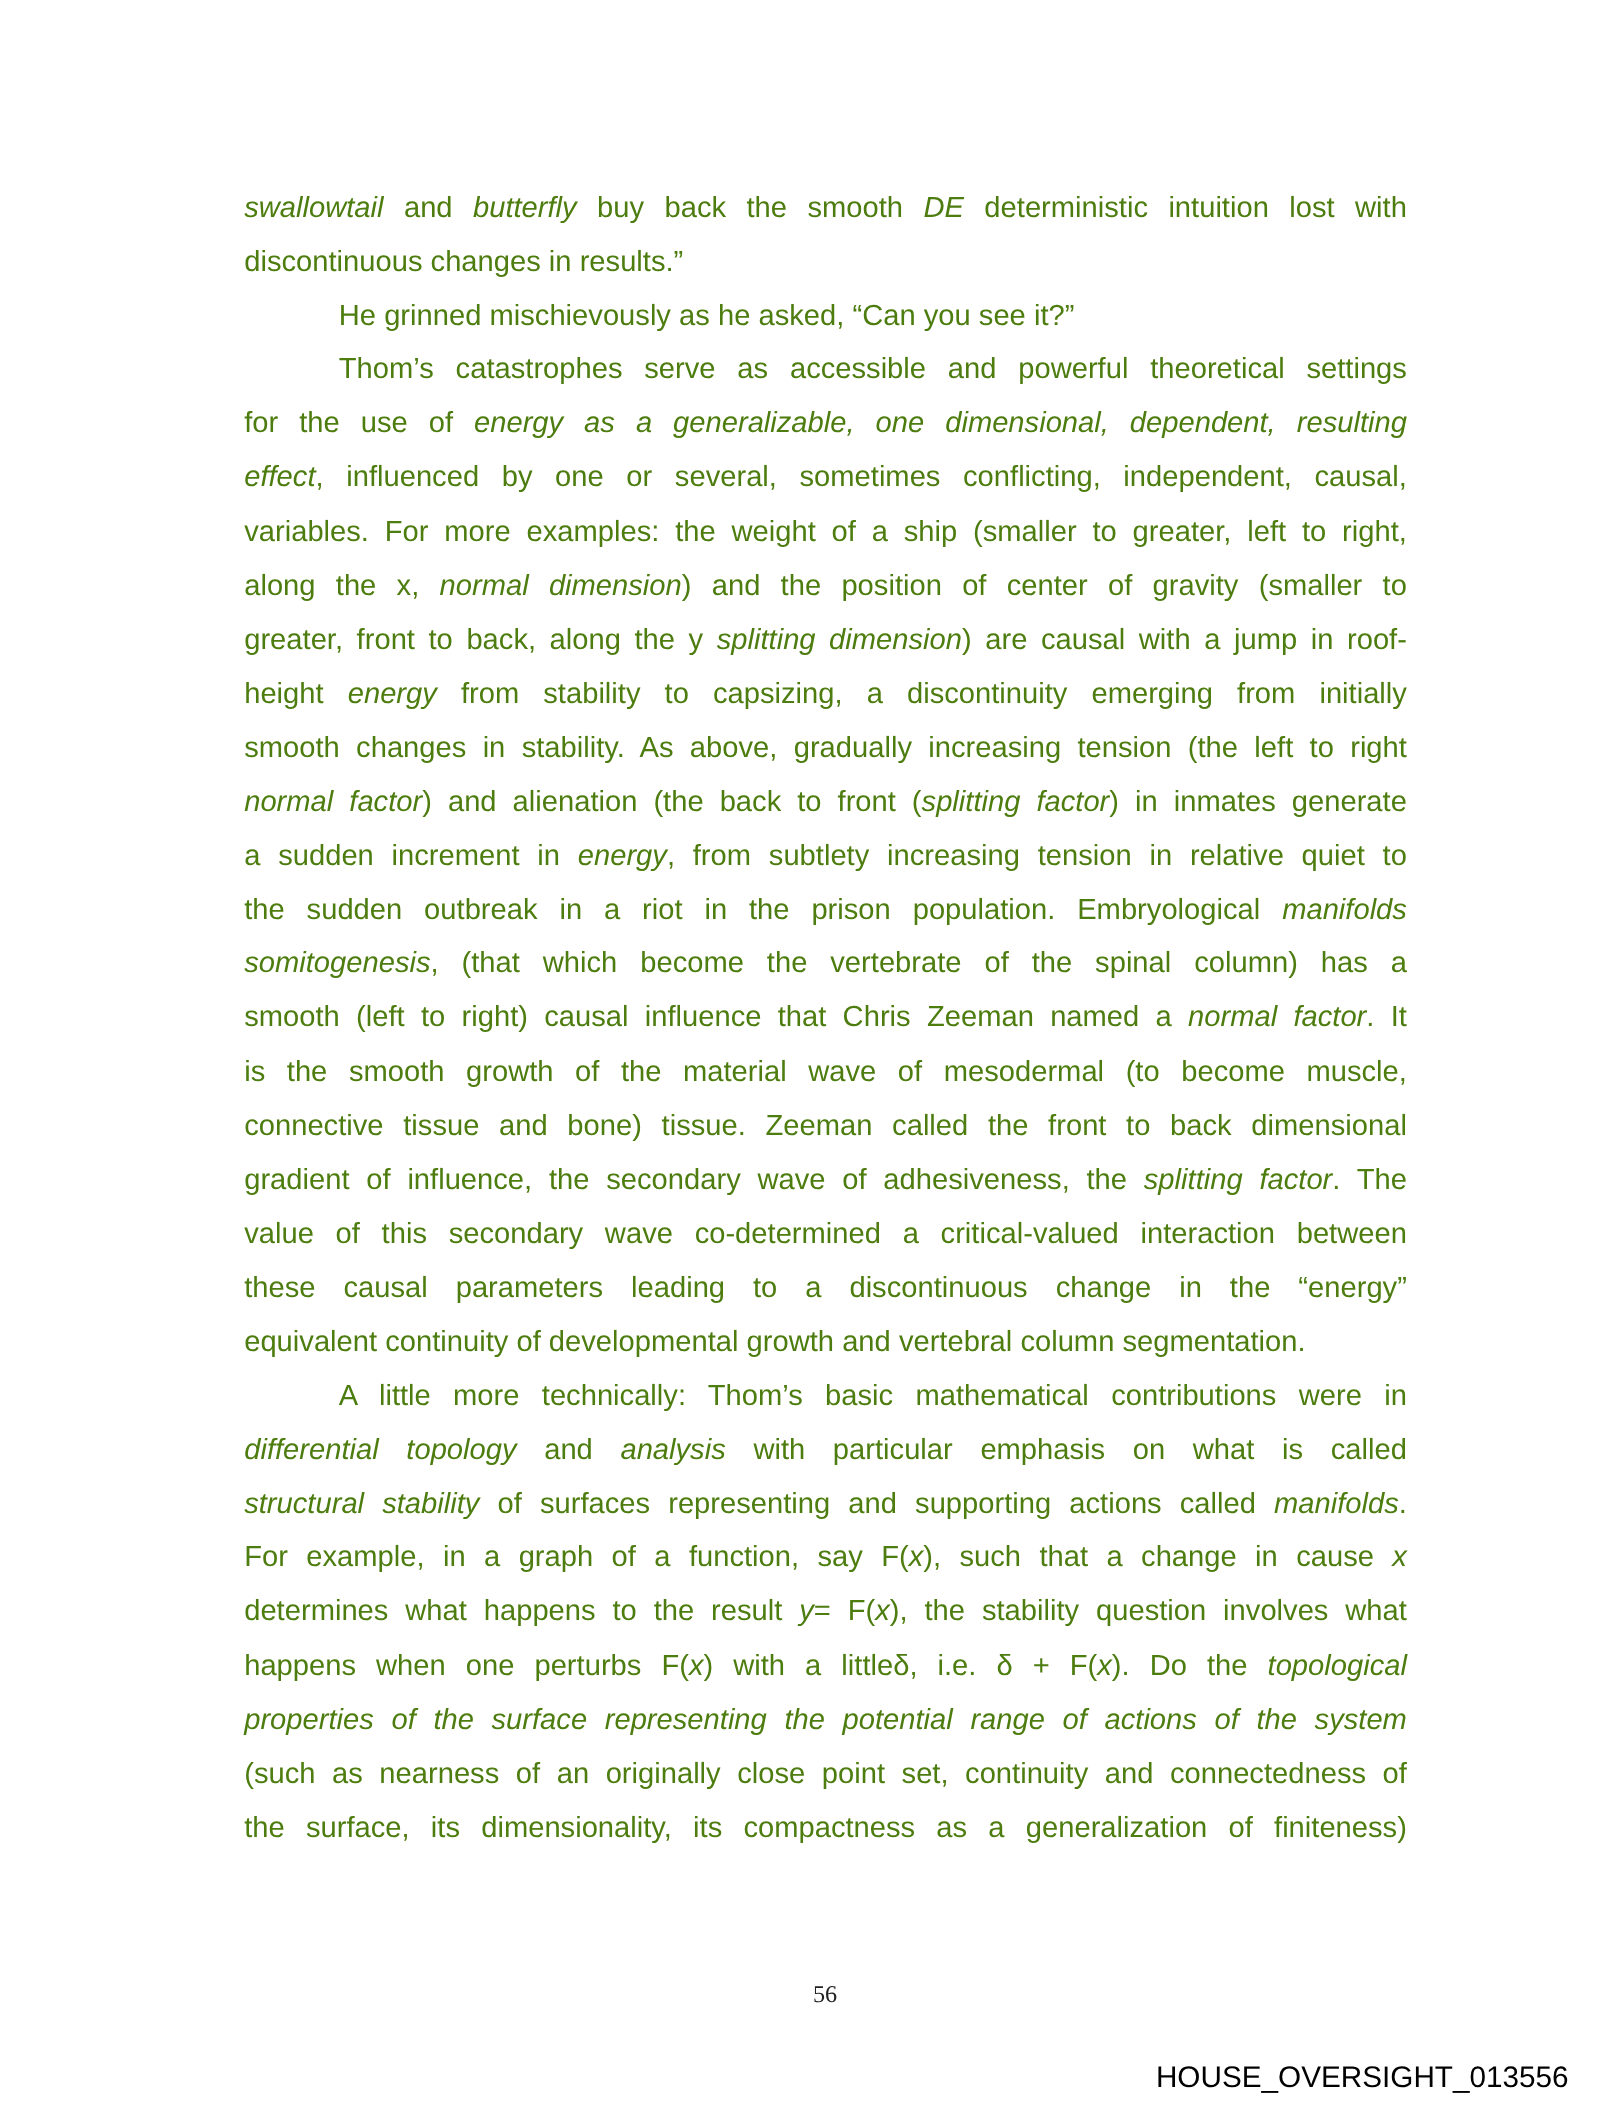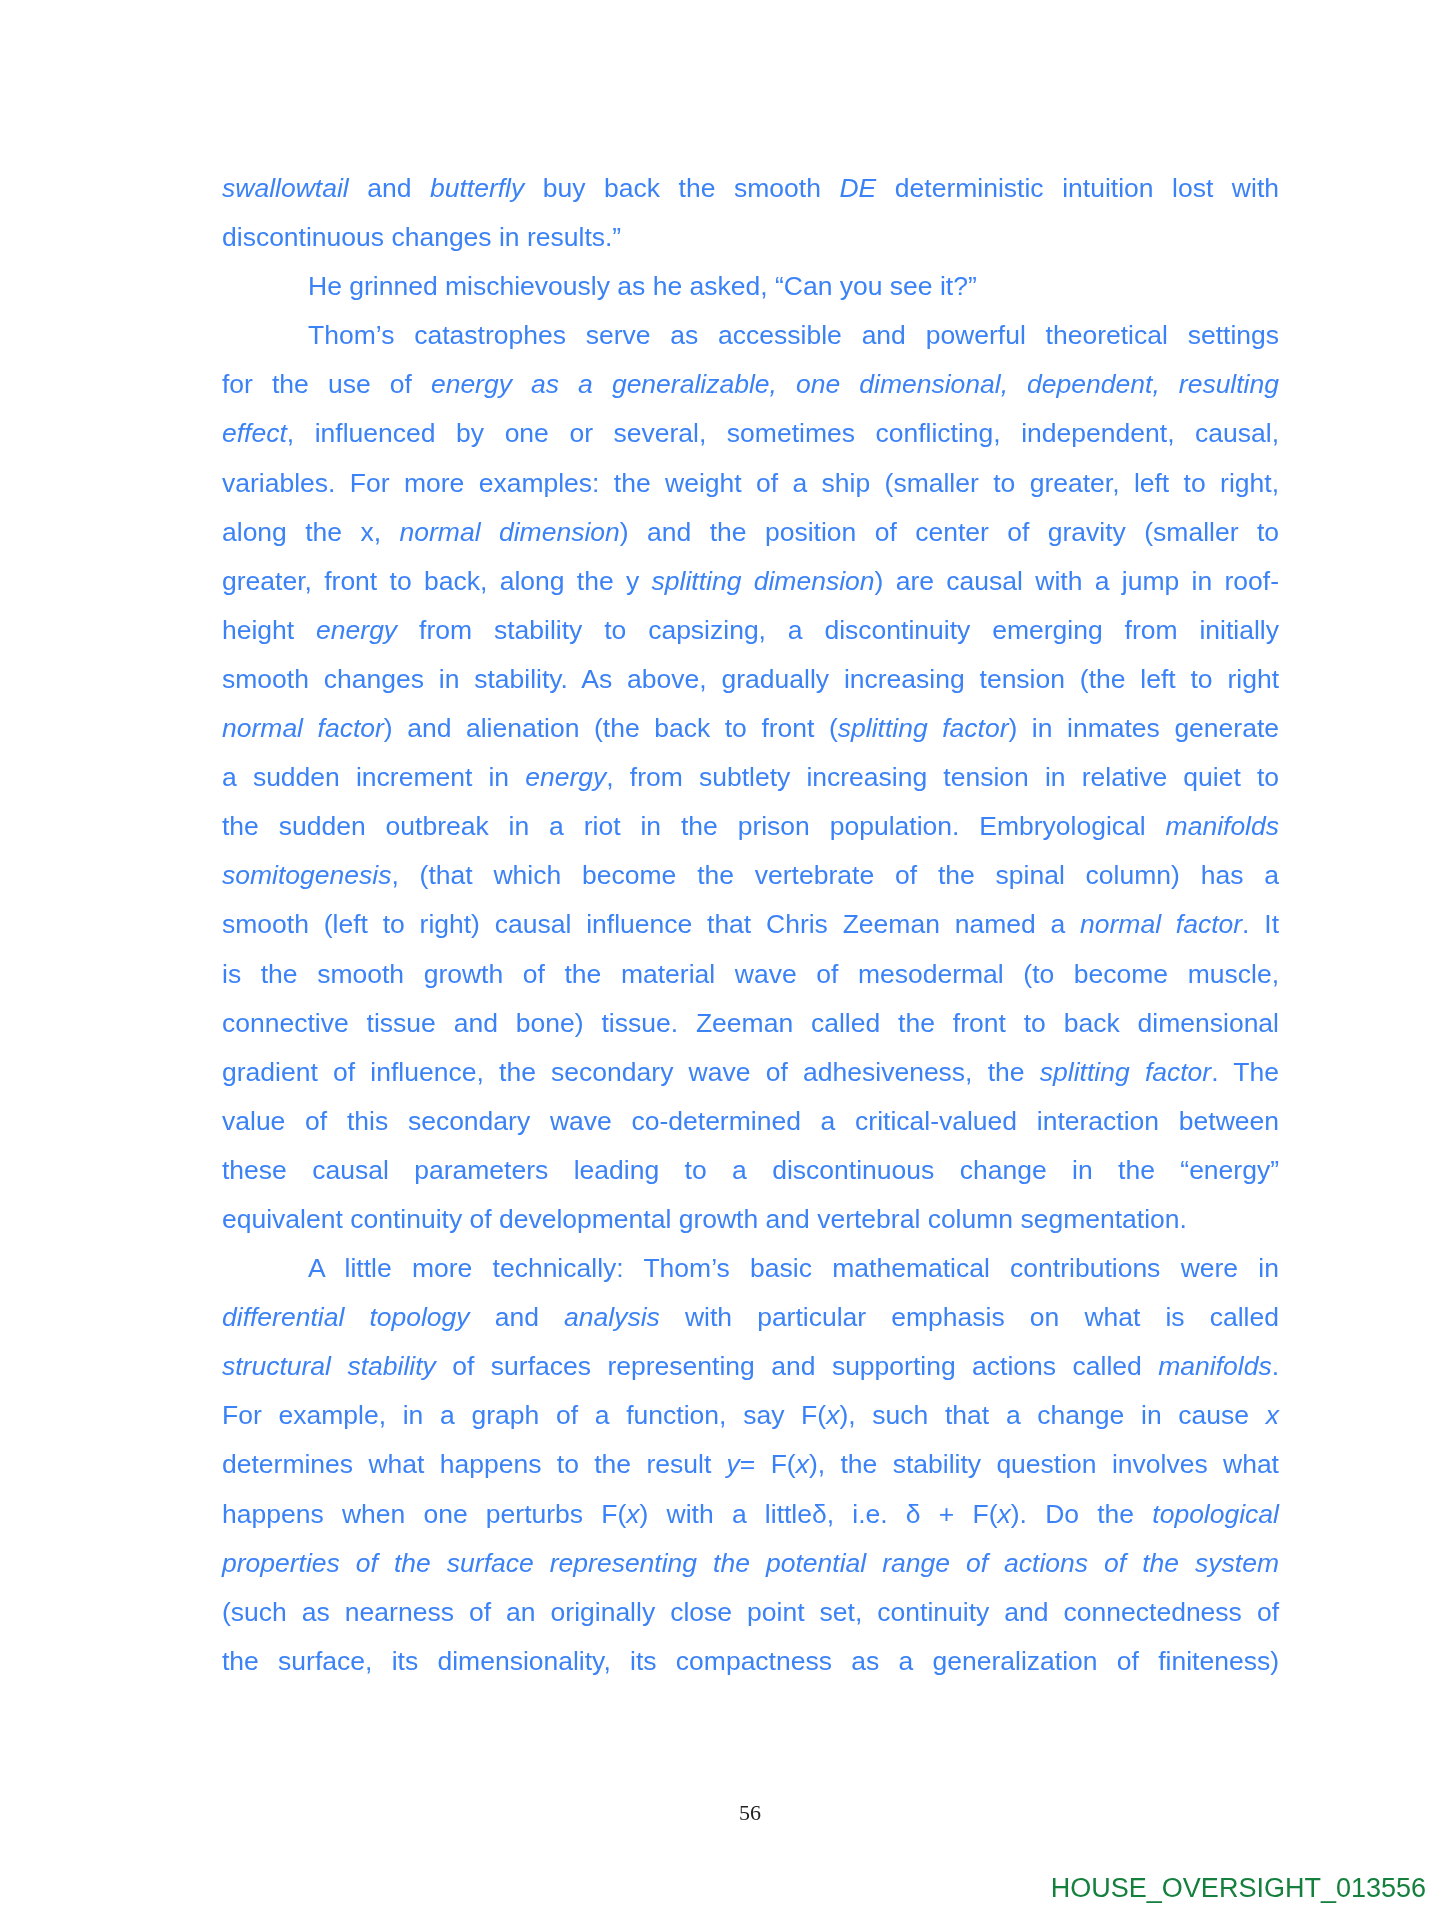--- a/index.html
+++ b/index.html
@@ -1,37 +1,37 @@
 <!DOCTYPE html>
 <html><head>
 <meta charset="utf-8">
 <style>
   html, body { margin:0; padding:0; background:#ffffff; }
   body { width:1453px; height:1920px; position:relative; overflow:hidden; }
   .page { position:absolute; left:0; top:0; width:1453px; height:1920px; background:#fff; }
   .body-text {
     position:absolute; left:222px; top:168px; width:1057px;
-    font-family:"Liberation Sans", sans-serif; font-size:26.5px; color:#3b82f6;
+    font-family:"Liberation Sans", sans-serif; font-size:26.5px; color:#4d7c0f;
   }
   .line {
     display:block; height:49.1px; line-height:40px;
     text-align:justify; text-align-last:justify; white-space:nowrap;
   }
   .line.last { text-align-last:left; }
   .line.indent { padding-left:86px; }
   .line > span { white-space:pre; }
   .line { white-space:normal; }
   i { font-style:italic; }
   .page-number {
     position:absolute; left:730px; top:1762px; width:40px; text-align:center;
     font-family:"Liberation Serif", serif; font-size:22px; color:#222;margin-top:38px;
   }
   .bates {
     position:absolute; right:27px; top:1873px;
-    font-family:"Liberation Sans", sans-serif; font-size:27px; color:#15803d;
+    font-family:"Liberation Sans", sans-serif; font-size:27px; color:#000000;
     letter-spacing:0px;
   }
 </style>
 </head>
 <body>
 
 <div class="page">
   <div class="body-text" id="body-text">
       <span class="line"><i>swallowtail</i><span> and </span><i>butterfly</i><span> buy back the smooth </span><i>DE</i><span> deterministic intuition lost with</span></span>
       <span class="line last"><span>discontinuous changes in results.”</span></span>

